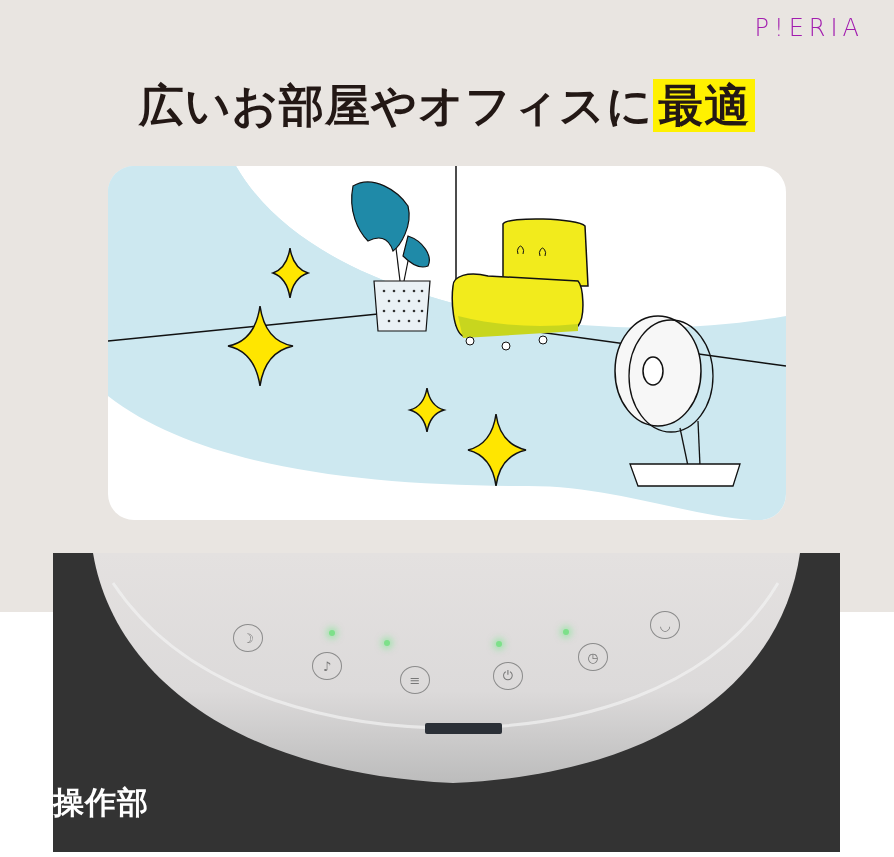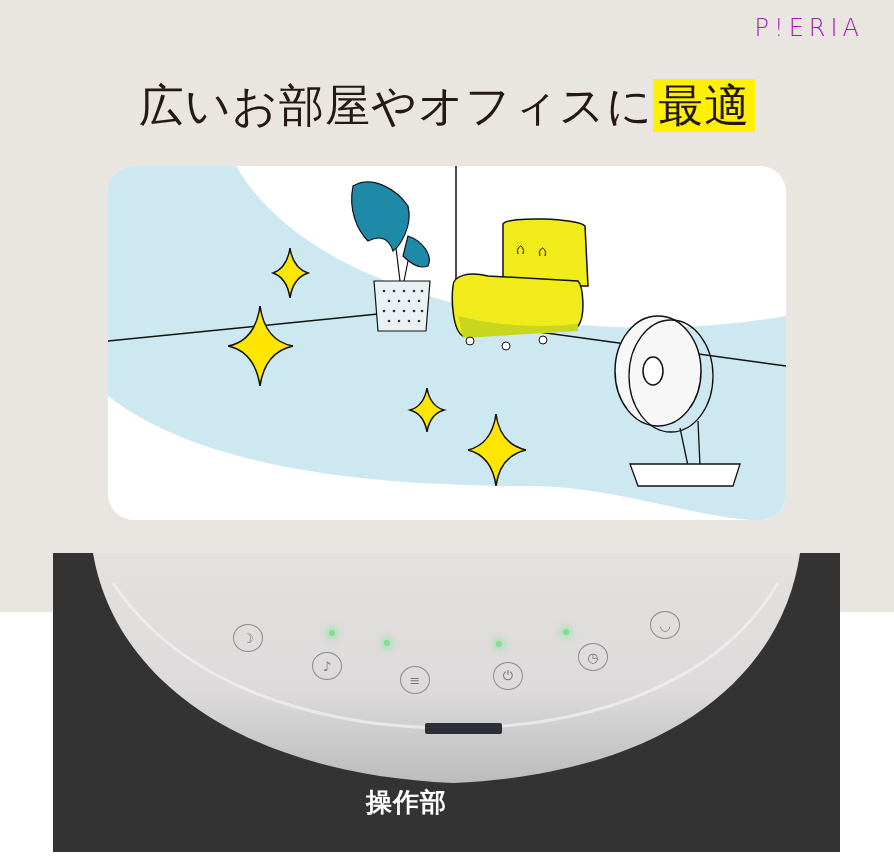--- a/index.html
+++ b/index.html
@@ -1,25 +1,25 @@
 <!DOCTYPE html>
 <html><head>
 <meta charset="utf-8">
 <style>
   html,body{margin:0;padding:0;}
   body{width:894px;height:857px;position:relative;overflow:hidden;background:#ffffff;font-family:"DejaVu Sans",sans-serif;}
   .top-bg{position:absolute;left:0;top:0;width:894px;height:612px;background:#e9e5e1;}
   .logo{position:absolute;right:30px;top:14px;font-family:"DejaVu Sans",sans-serif;font-size:24px;letter-spacing:5px;color:#a21caf;font-weight:300;}
-  .headline{position:absolute;left:0;top:76px;width:894px;text-align:center;font-size:45px;font-weight:normal;color:#231815;letter-spacing:1px;line-height:60px;}
+  .headline{position:absolute;left:0;top:76px;width:894px;text-align:center;font-size:45px;font-weight:bold;color:#231815;letter-spacing:1px;line-height:60px;}
   .headline .hl{background:#fff100;padding:0 5px;}
   .illus{position:absolute;left:108px;top:166px;width:678px;height:354px;background:#ffffff;border-radius:26px;overflow:hidden;}
   .illus svg{position:absolute;left:0;top:0;}
   .photo{position:absolute;left:53px;top:553px;width:787px;height:299px;background:#333333;overflow:hidden;}
   .photo svg{position:absolute;left:0;top:0;}
-  .caption{position:absolute;left:53px;top:772px;width:707px;text-align:center;font-size:26px;font-weight:bold;color:#ffffff;line-height:60px;letter-spacing:1px;}
+  .caption{position:absolute;left:53px;top:772px;width:707px;font-size:31px;font-weight:bold;color:#ffffff;line-height:60px;letter-spacing:1px;}
   .ctrl-btn{position:absolute;width:30px;height:28px;border:1.5px solid #8b8b8b;border-radius:50%;box-sizing:border-box;display:flex;align-items:center;justify-content:center;color:#777;font-size:13px;}
   .led{position:absolute;width:6px;height:6px;border-radius:50%;background:#7de08a;box-shadow:0 0 6px 3px rgba(120,230,140,0.55);}
   .slot{position:absolute;left:425px;top:723px;width:77px;height:11px;background:#2b3037;border-radius:2px;}
 </style>
 </head>
 <body>
 
 <div class="top-bg"></div>
 
 <div class="logo">P!ERIA</div>

